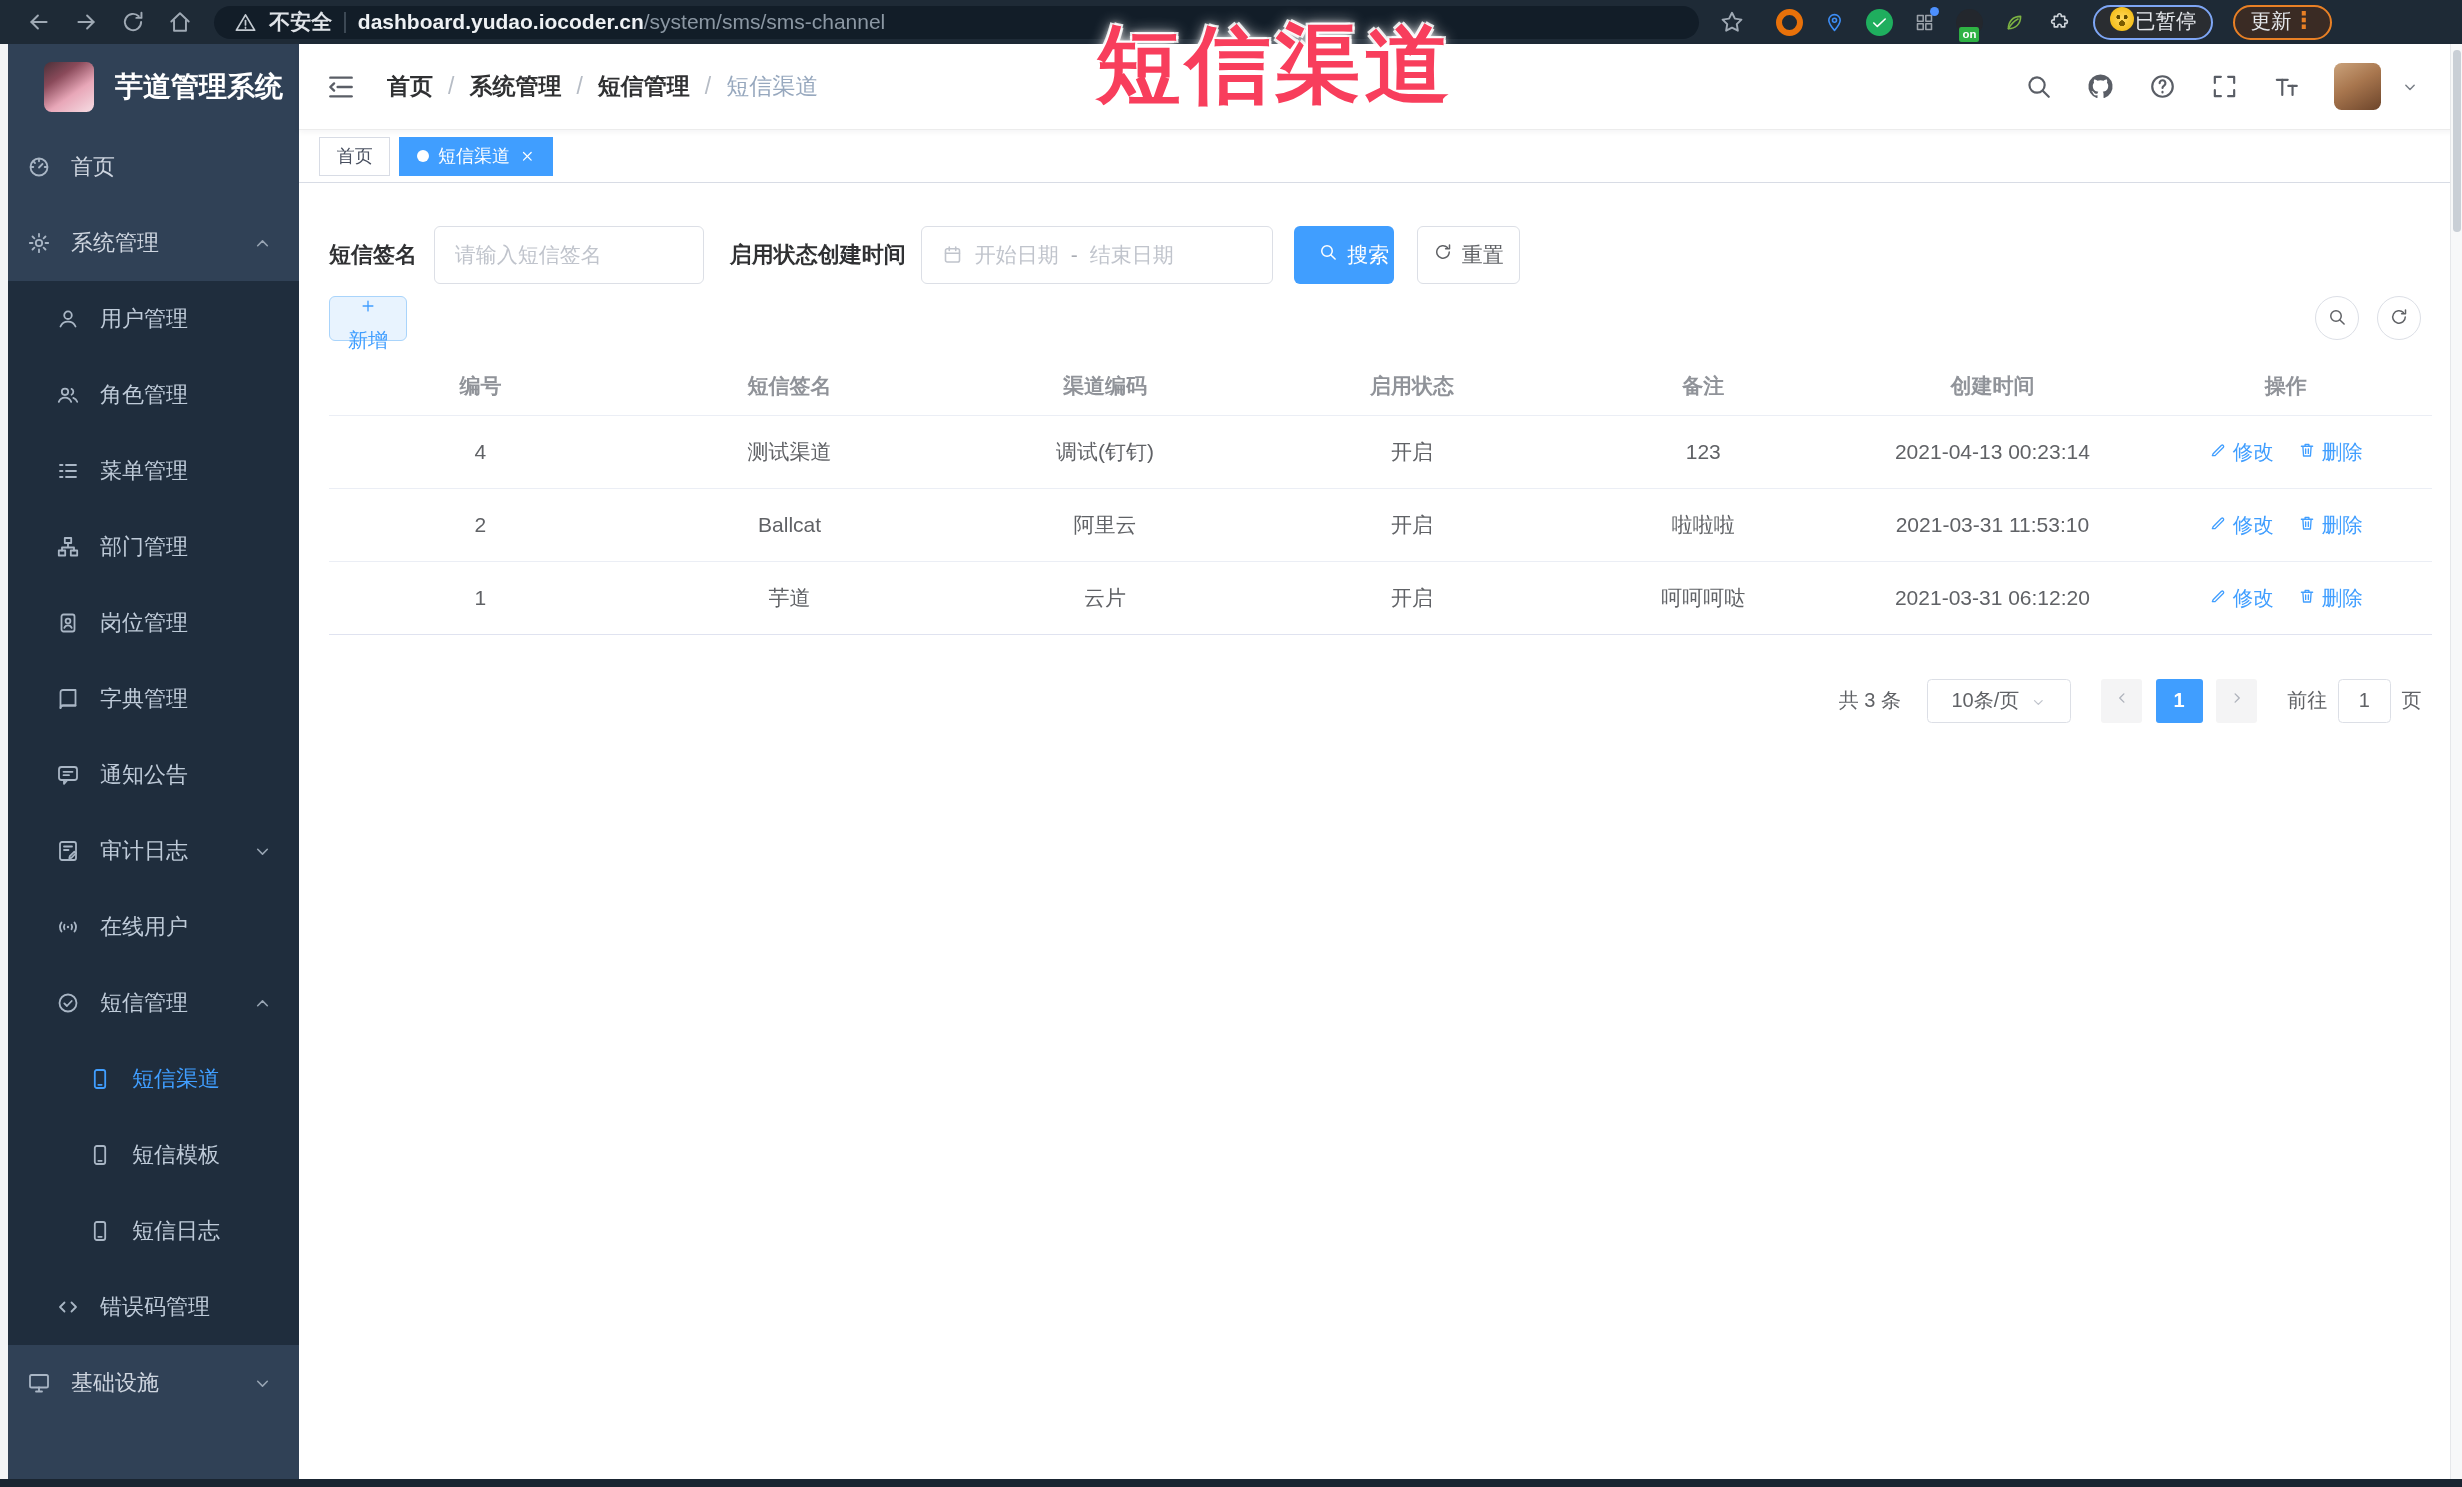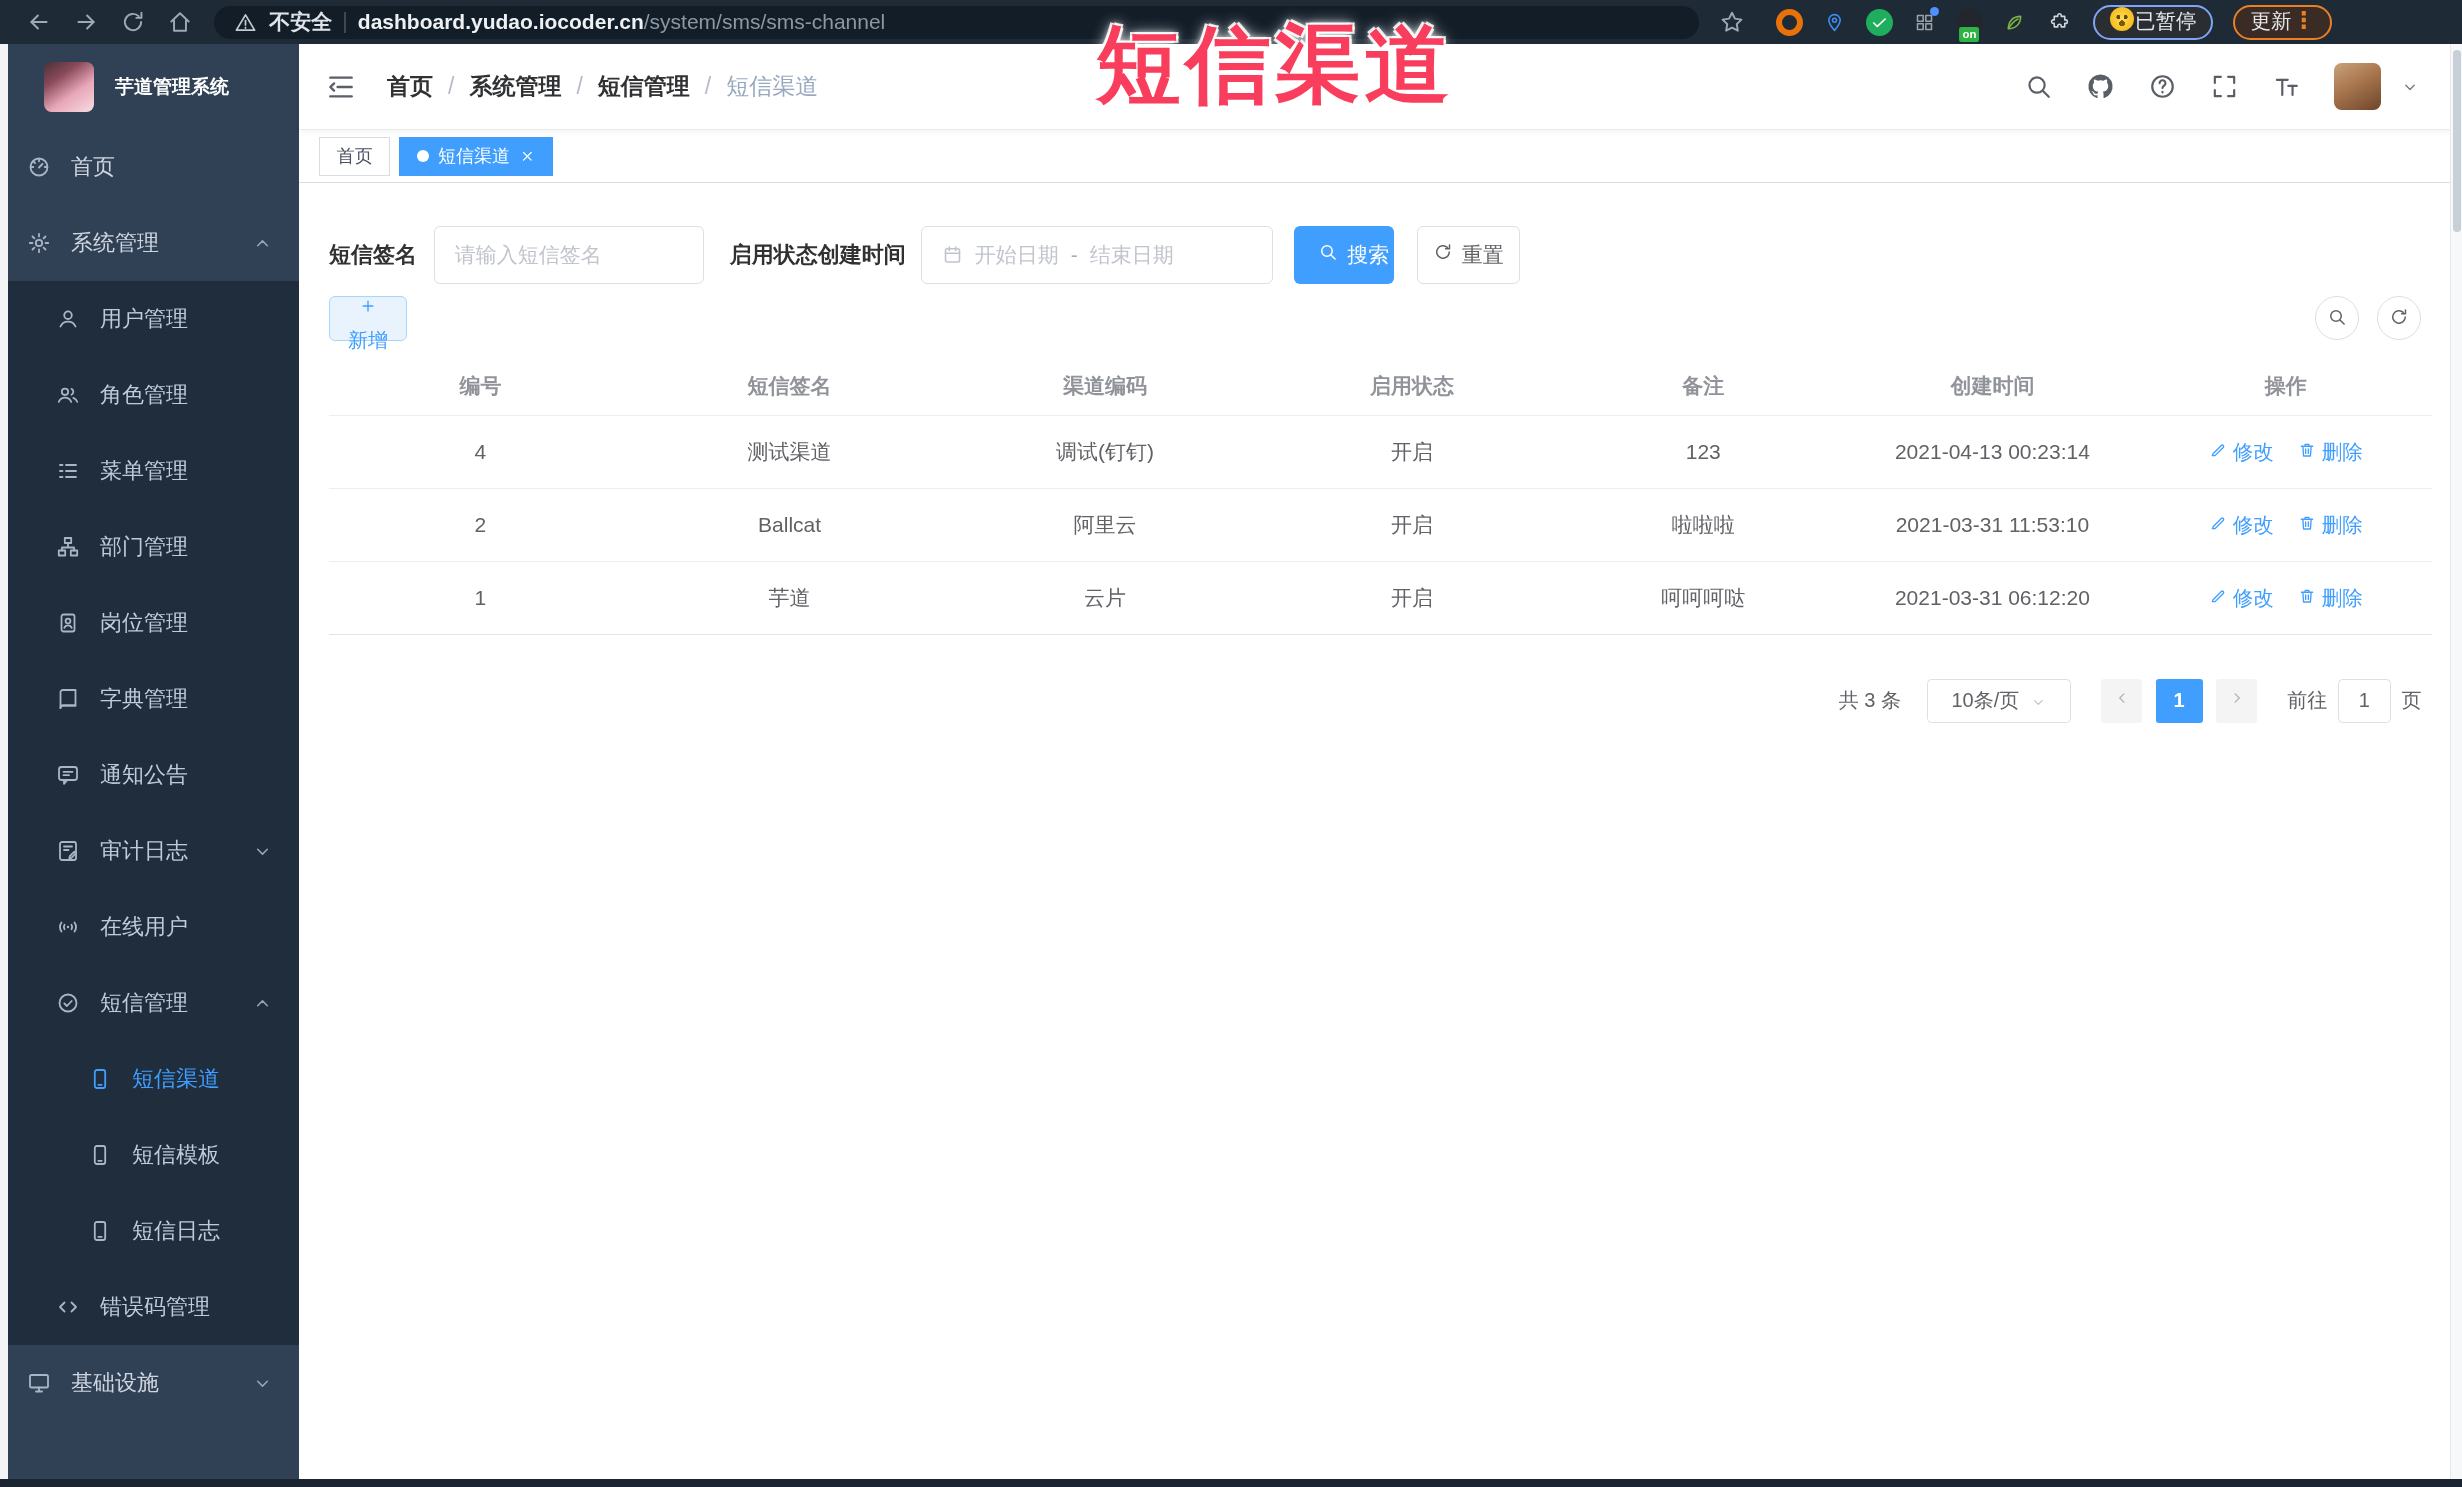--- a/index.html
+++ b/index.html
@@ -50,21 +50,21 @@
   .bottom-strip{position:absolute;left:0;right:0;bottom:0;height:9px;background:#1a2531;}
   .edge-left{position:absolute;left:0;top:44px;bottom:9px;width:7.6px;background:#f2f4f6;z-index:40;}
   .edge-right{position:absolute;right:0;top:44px;bottom:9px;width:12px;background:#f7f8f9;border-left:0.8px solid #e6e8eb;z-index:40;}
   .edge-right .thumb{position:absolute;top:6px;left:2.3px;width:7.6px;height:182px;border-radius:3.8px;background:#c9cfd6;}
 
   
   .sidebar{width:299px;flex:none;background:var(--sidebar-bg);display:flex;flex-direction:column;}
   .logo-row{height:85px;display:flex;align-items:center;padding-left:44px;gap:21px;flex:none;}
   .logo-img{width:50px;height:50px;border-radius:7.6px;flex:none;
     background:linear-gradient(145deg,#4a3038 0%,#8a4a5a 30%,#e8a7b8 62%,#f6dde4 100%);}
-  .logo-title{color:#fff;font-size:19px;font-weight:700;white-space:nowrap;}
+  .logo-title{color:#fff;font-size:28px;font-weight:700;white-space:nowrap;}
   .menu{flex:1;display:flex;flex-direction:column;overflow:hidden;}
   .menu-item{height:76px;flex:none;display:flex;align-items:center;color:var(--sidebar-text);
     font-size:22px;position:relative;cursor:pointer;white-space:nowrap;}
   .menu-item.lvl1{padding-left:27px;color:#cfd6e0;}
   .menu-item.lvl2{padding-left:56px;background:var(--submenu-bg);align-items:center;}
   .menu-item.lvl3{padding-left:88px;background:var(--submenu-bg);}
   .mi-icon{width:24px;height:24px;margin-right:20px;color:#a9b6c5;flex:none;}
   .mi-icon svg{width:100%;height:100%;}
   .menu-item.active{color:var(--accent);}
   .menu-item.active .mi-icon{color:var(--accent);}

